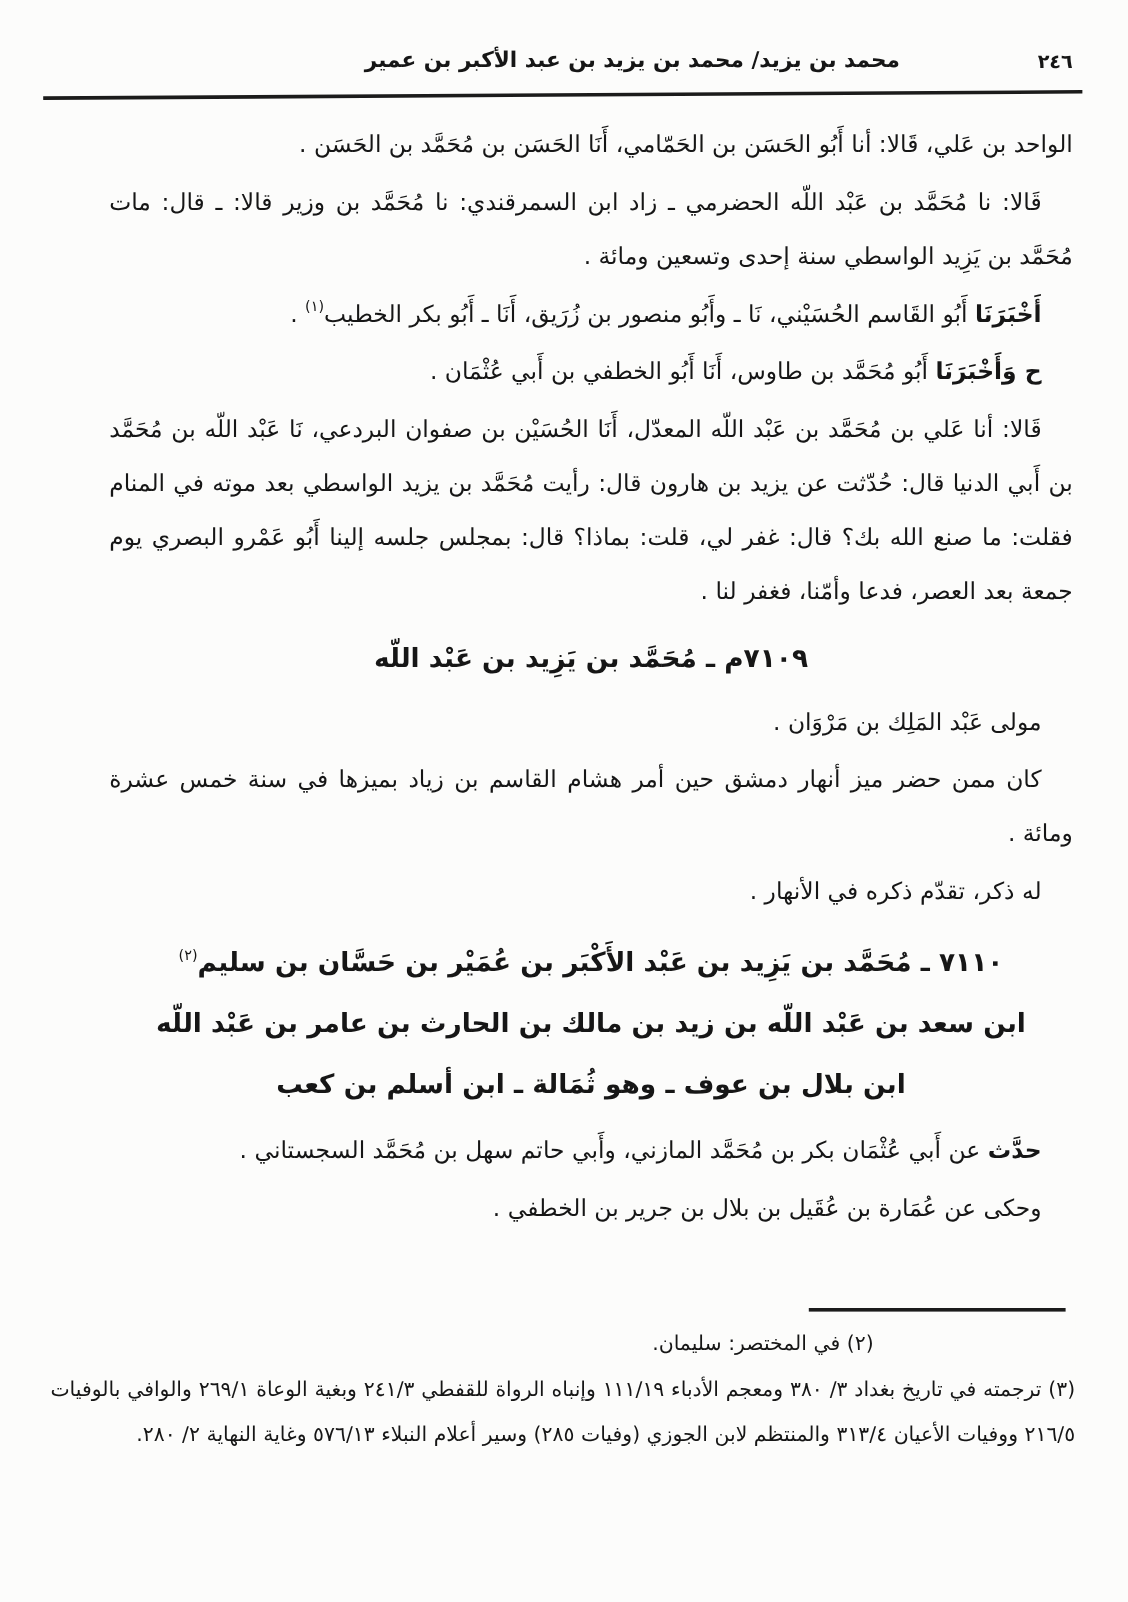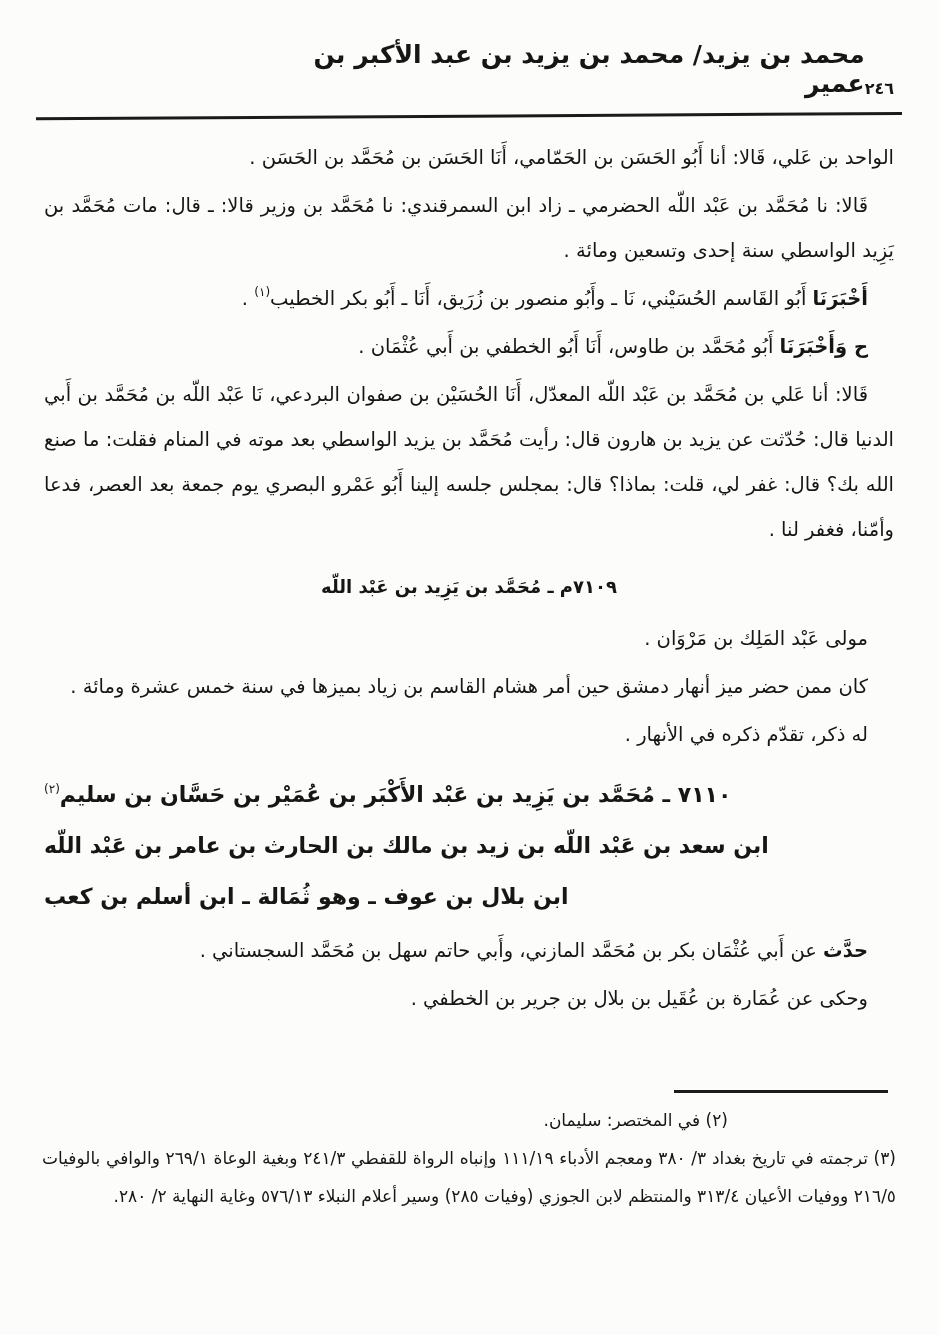--- a/index.html
+++ b/index.html
@@ -21,56 +21,57 @@
     align-items:flex-end;
     padding:40px 46px 0 44px;
   }
   .page-number{
     font-weight:bold;
     font-size:16px;
     letter-spacing:1px;
   }
   .running-title{
     font-weight:bold;
-    font-size:25px;
+    font-size:18px;
     margin-left:260px;
   }
   .header-rule{
     height:3px;
     background:#1b1b1b;
     margin:14px 38px 0 36px;
     transform:rotate(-0.35deg);
     transform-origin:right center;
   }
   
   .body{
     padding:20px 46px 0 44px;
     font-size:19.5px;
     line-height:45px;
     text-align:justify;
+    margin-left:47px;
   }
   .para{margin:0 0 3px 0;text-indent:26px;}
   .para.cont{text-indent:0;}
   .lead{font-weight:bold;}
   sup.fnref{
     font-size:12px;
     vertical-align:9px;
     line-height:0;
     font-weight:normal;
   }
   .entry-heading{
     text-align:center;
     font-weight:bold;
-    font-size:18px;
+    font-size:22px;
     line-height:50px;
     margin:10px 0 4px 0;
     text-indent:0;
   }
   .entry-heading-block{
-    text-align:left;
+    text-align:center;
     font-weight:bold;
     font-size:22px;
     line-height:51px;
     margin:12px 0 6px 0;
   }
   .entry-heading-block .h-line{text-indent:0;}
   
   .footnotes{
     position:absolute;
     top:1086px;right:44px;left:42px;

